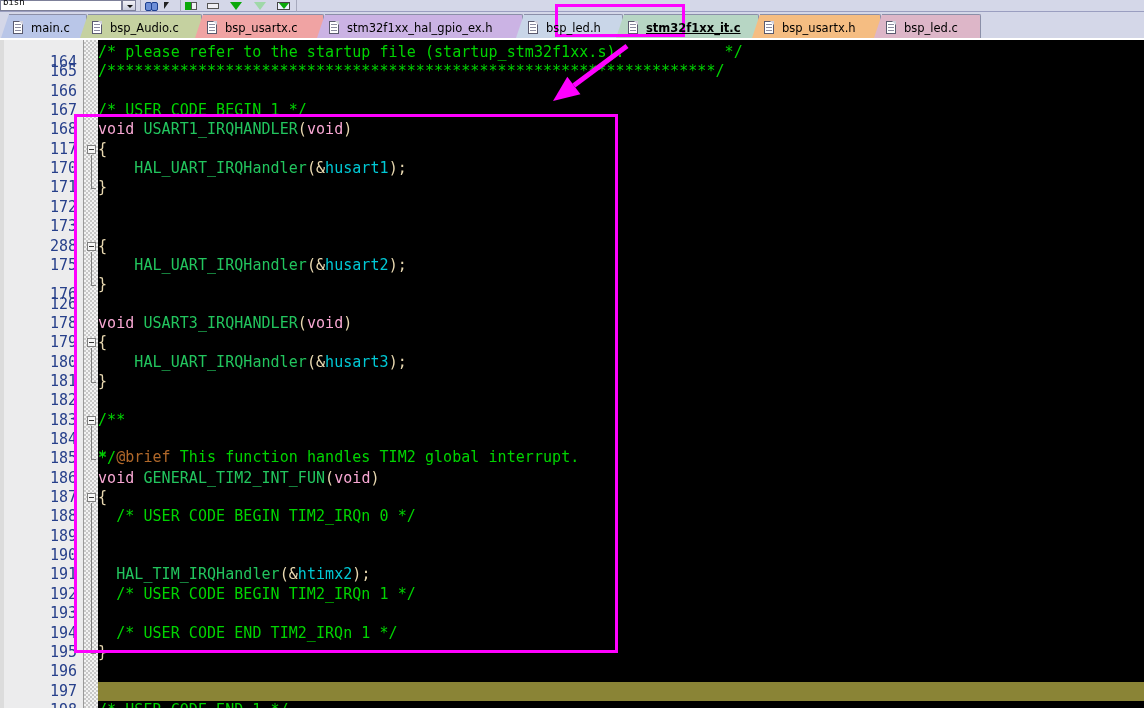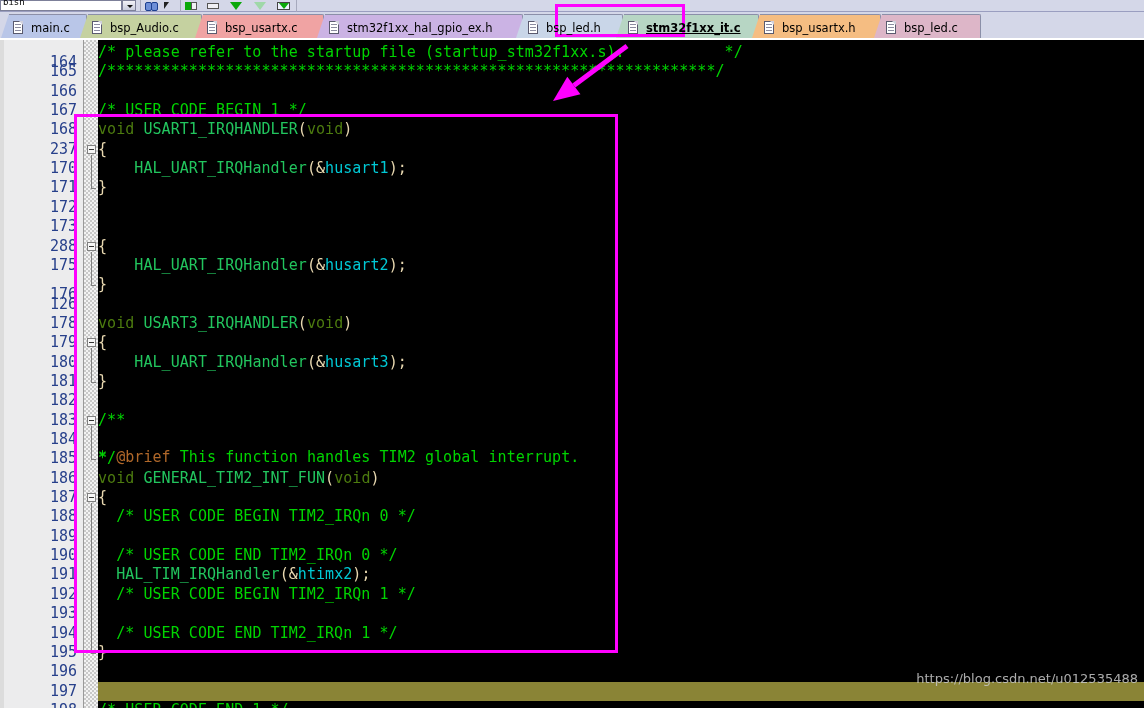--- a/index.html
+++ b/index.html
@@ -79,21 +79,21 @@
 
   .code{position:absolute;left:98px;top:0;width:1046px;height:668px;}
   .cline{
     position:absolute;left:0;height:19.35px;line-height:19.35px;
     font-family:"DejaVu Sans Mono",monospace;font-size:15px;white-space:pre;
     color:#dddddd;letter-spacing:0.05px;
   }
   .c-cmt{color:#00d400;}
   .c-doc{color:#00d400;}
   .c-brief{color:#b0682a;}
-  .c-kw{color:#4d7c0f;}
+  .c-kw{color:#f9a8d4;}
   .c-fn{color:#22c55e;}
   .c-id{color:#00c8d4;}
   .c-pl{color:#dddddd;}
   .c-br{color:#e8d8b0;}
 
   .hl-olive{position:absolute;background:#8a8436;}
 
   
   .anno-box{
     position:absolute;border:3px solid #ff00ff;box-sizing:border-box;
@@ -186,21 +186,21 @@
 
   <div class="editor">
     <div class="gutter">
       <div class="gcol-edge"></div>
       <div id="lnums">
           <div class="lnum" style="top: 13px;">164</div>
           <div class="lnum" style="top: 22.35px;">165</div>
           <div class="lnum" style="top: 41.7px;">166</div>
           <div class="lnum" style="top: 61.05px;">167</div>
           <div class="lnum" style="top: 80.4px;">168</div>
-          <div class="lnum" style="top: 99.75px;">237</div>
+          <div class="lnum" style="top: 99.75px;">117</div>
           <div class="lnum" style="top: 119.1px;">170</div>
           <div class="lnum" style="top: 138.45px;">171</div>
           <div class="lnum" style="top: 157.8px;">172</div>
           <div class="lnum" style="top: 177.15px;">173</div>
           <div class="lnum" style="top: 196.5px;">288</div>
           <div class="lnum" style="top: 215.85px;">175</div>
           <div class="lnum" style="top: 245px;">176</div>
           <div class="lnum" style="top: 254.55px;">126</div>
           <div class="lnum" style="top: 273.9px;">178</div>
           <div class="lnum" style="top: 293.25px;">179</div>
@@ -262,33 +262,31 @@
         <div class="cline" style="top: 312.6px;"><span class="c-pl">    </span><span class="c-fn">HAL_UART_IRQHandler</span><span class="c-br">(&amp;</span><span class="c-id">husart3</span><span class="c-br">);</span></div>
         <div class="cline" style="top: 331.95px;"><span class="c-br">}</span></div>
         <div class="cline" style="top: 351.3px;"></div>
         <div class="cline" style="top: 370.65px;"><span class="c-doc">/**</span></div>
         <div class="cline" style="top: 408px;"><span class="c-doc">* </span><span class="c-brief">@brief</span><span class="c-doc"> This function handles TIM2 global interrupt.</span></div>
         <div class="cline" style="top: 409.35px;"><span class="c-doc">*/</span></div>
         <div class="cline" style="top: 428.7px;"><span class="c-kw">void</span><span class="c-pl"> </span><span class="c-fn">GENERAL_TIM2_INT_FUN</span><span class="c-br">(</span><span class="c-kw">void</span><span class="c-br">)</span></div>
         <div class="cline" style="top: 448.05px;"><span class="c-br">{</span></div>
         <div class="cline" style="top: 467.4px;"><span class="c-pl">  </span><span class="c-cmt">/* USER CODE BEGIN TIM2_IRQn 0 */</span></div>
         <div class="cline" style="top: 486.75px;"></div>
-        <div class="cline" style="top: 506.1px;"><span class="c-pl">  </span><span class="c-cmt">/* USER CODE END TIM2_IRQn 0 */</span></div>
         <div class="cline" style="top: 525.45px;"><span class="c-pl">  </span><span class="c-fn">HAL_TIM_IRQHandler</span><span class="c-br">(&amp;</span><span class="c-id">htimx2</span><span class="c-br">);</span></div>
         <div class="cline" style="top: 544.8px;"><span class="c-pl">  </span><span class="c-cmt">/* USER CODE BEGIN TIM2_IRQn 1 */</span></div>
         <div class="cline" style="top: 564.15px;"></div>
         <div class="cline" style="top: 583.5px;"><span class="c-pl">  </span><span class="c-cmt">/* USER CODE END TIM2_IRQn 1 */</span></div>
         <div class="cline" style="top: 602.85px;"><span class="c-br">}</span></div>
         <div class="cline" style="top: 622.2px;"></div>
         <div class="cline" style="top: 641.55px;"></div>
         <div class="cline" style="top: 660.9px;"><span class="c-cmt">/* USER CODE END 1 */</span></div>
       </div>
   </div>
 
   <div class="anno-box" id="annoCodeBox" style="left: 74px; top: 114px; width: 544px; height: 539px; border-color: rgb(255, 0, 255);"></div>
   <div class="anno-tabbox" id="annoTabBox" style="left: 555px; top: 4px; width: 130px; height: 33px; border-color: rgb(255, 0, 255);"></div>
   <svg class="anno-arrow" id="annoArrow" width="1144" height="708" style="left:0;top:0;">
       <line x1="627" y1="46" x2="573.8674825792802" y2="85.49038456945387" stroke="#ff00ff" stroke-width="5" stroke-linecap="butt"></line>
       <polygon points="553,101 567.3057222048184,76.66183424745068 580.4292429537421,94.31893489145705" fill="#ff00ff"></polygon>
     </svg>
 
-  <div class="watermark">https://blog.csdn.net/u012535488</div>
 </div>
 
 </body></html>

